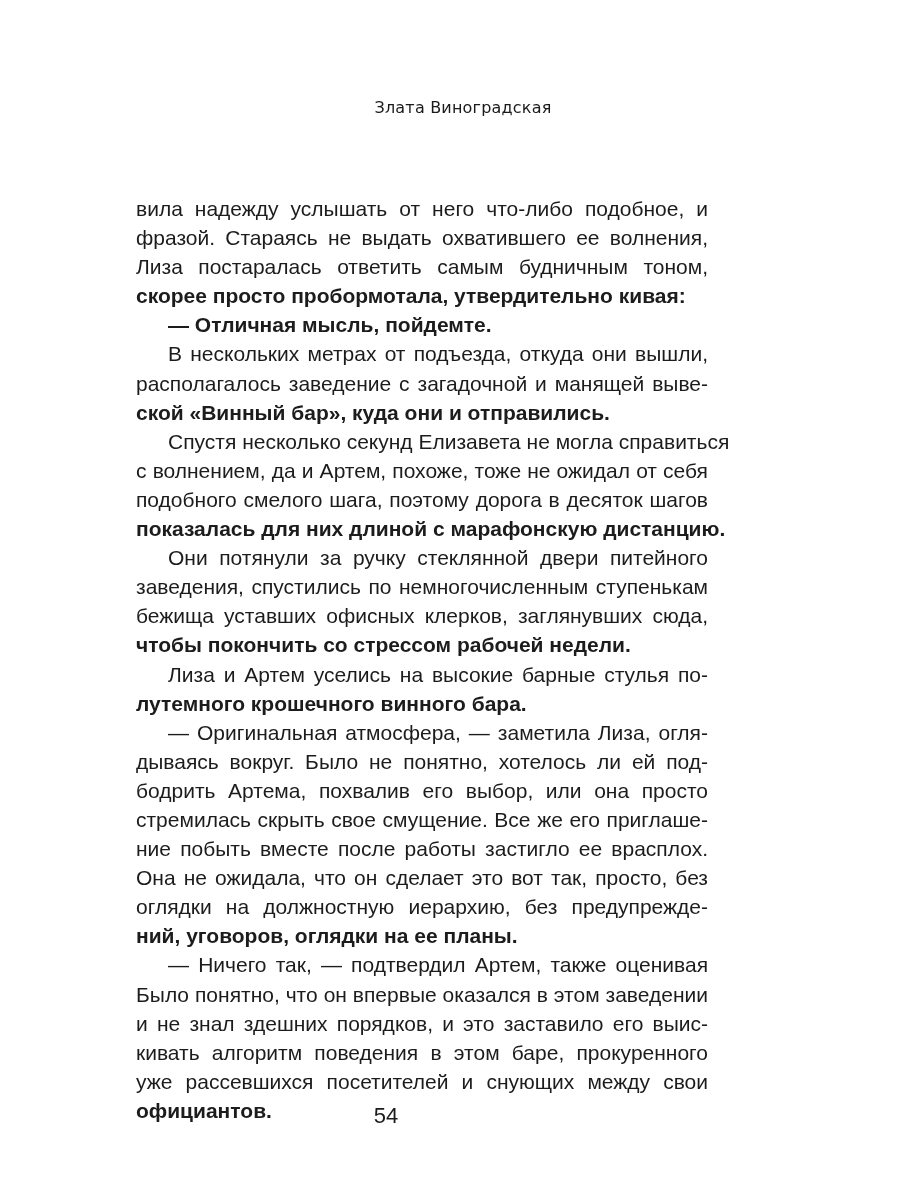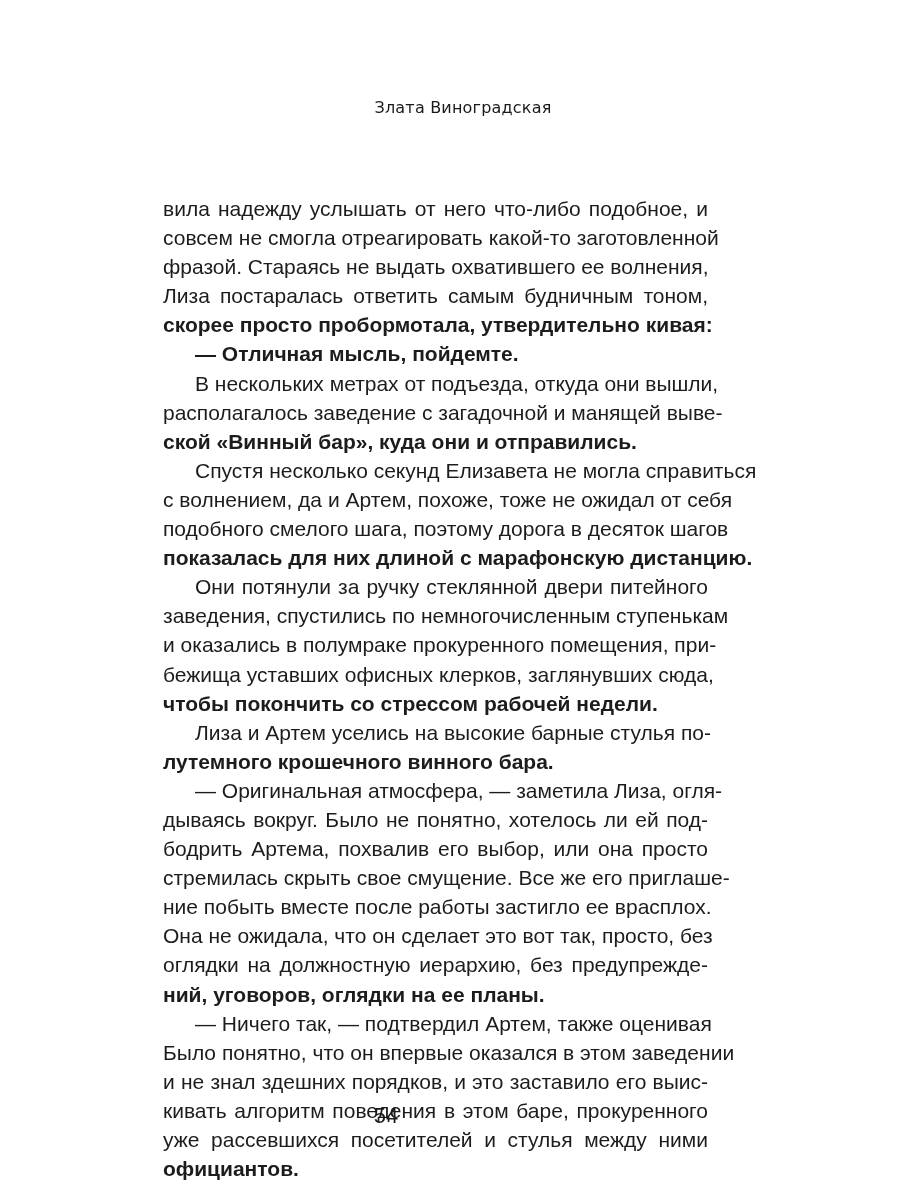--- a/index.html
+++ b/index.html
@@ -6,63 +6,61 @@
     body { width: 900px; height: 1200px; position: relative; overflow: hidden; color: #1a1a1a; }
     .header {
       position: absolute; top: 98px; left: 0; width: 900px; text-align: center;
       font-family: "DejaVu Sans", sans-serif; font-size: 16px; letter-spacing: 0.2px; color: #1a1a1a; margin-left: 13px;
     }
     .text-body {
       position: absolute; top: 194px; left: 136px; width: 572px;
       font-family: "Liberation Sans", sans-serif; font-size: 21px; line-height: 29.1px;
       color: #1c1c1c;
     }
-    .line { display: block; white-space: nowrap; text-align: justify; text-align-last: justify; height: 29.1px; margin-left: 27px; }
+    .line { display: block; white-space: nowrap; text-align: justify; text-align-last: justify; height: 29.1px; }
     .line.last { text-align-last: left; font-weight: bold; }
     .line.indent { padding-left: 32px; }
     .page-number {
       position: absolute; top: 1103px; left: 0; width: 772px; text-align: center;
       font-family: "Liberation Sans", sans-serif; font-size: 22px; color: #1a1a1a;
     }
   </style>
 </head>
 <body>
 
 <div class="header">Злата Виноградская</div>
 
 <div class="text-body" id="text-body">
     <span class="line">вила надежду услышать от него что-либо подобное, и</span>
-    <span class="line">совсем не смогла отреагировать какой-то заготовленной</span>
     <span class="line">фразой. Стараясь не выдать охватившего ее волнения,</span>
     <span class="line">Лиза постаралась ответить самым будничным тоном,</span>
     <span class="line last">скорее просто пробормотала, утвердительно кивая:</span>
     <span class="line indent last">— Отличная мысль, пойдемте.</span>
     <span class="line indent">В нескольких метрах от подъезда, откуда они вышли,</span>
     <span class="line">располагалось заведение с загадочной и манящей выве-</span>
     <span class="line last">ской «Винный бар», куда они и отправились.</span>
     <span class="line indent">Спустя несколько секунд Елизавета не могла справиться</span>
     <span class="line">с волнением, да и Артем, похоже, тоже не ожидал от себя</span>
     <span class="line">подобного смелого шага, поэтому дорога в десяток шагов</span>
     <span class="line last">показалась для них длиной с марафонскую дистанцию.</span>
     <span class="line indent">Они потянули за ручку стеклянной двери питейного</span>
     <span class="line">заведения, спустились по немногочисленным ступенькам</span>
-    <span class="line">и оказались в полумраке прокуренного помещения, при-</span>
     <span class="line">бежища уставших офисных клерков, заглянувших сюда,</span>
     <span class="line last">чтобы покончить со стрессом рабочей недели.</span>
     <span class="line indent">Лиза и Артем уселись на высокие барные стулья по-</span>
     <span class="line last">лутемного крошечного винного бара.</span>
     <span class="line indent">— Оригинальная атмосфера, — заметила Лиза, огля-</span>
     <span class="line">дываясь вокруг. Было не понятно, хотелось ли ей под-</span>
     <span class="line">бодрить Артема, похвалив его выбор, или она просто</span>
     <span class="line">стремилась скрыть свое смущение. Все же его приглаше-</span>
     <span class="line">ние побыть вместе после работы застигло ее врасплох.</span>
     <span class="line">Она не ожидала, что он сделает это вот так, просто, без</span>
     <span class="line">оглядки на должностную иерархию, без предупрежде-</span>
     <span class="line last">ний, уговоров, оглядки на ее планы.</span>
     <span class="line indent">— Ничего так, — подтвердил Артем, также оценивая</span>
     <span class="line">Было понятно, что он впервые оказался в этом заведении</span>
     <span class="line">и не знал здешних порядков, и это заставило его выис-</span>
     <span class="line">кивать алгоритм поведения в этом баре, прокуренного</span>
-    <span class="line">уже рассевшихся посетителей и стулья между ними</span>
+    <span class="line">уже рассевшихся посетителей и снующих между свои</span>
     <span class="line last">официантов.</span>
   </div>
 
 <div class="page-number">54</div>
 
 </body></html>

